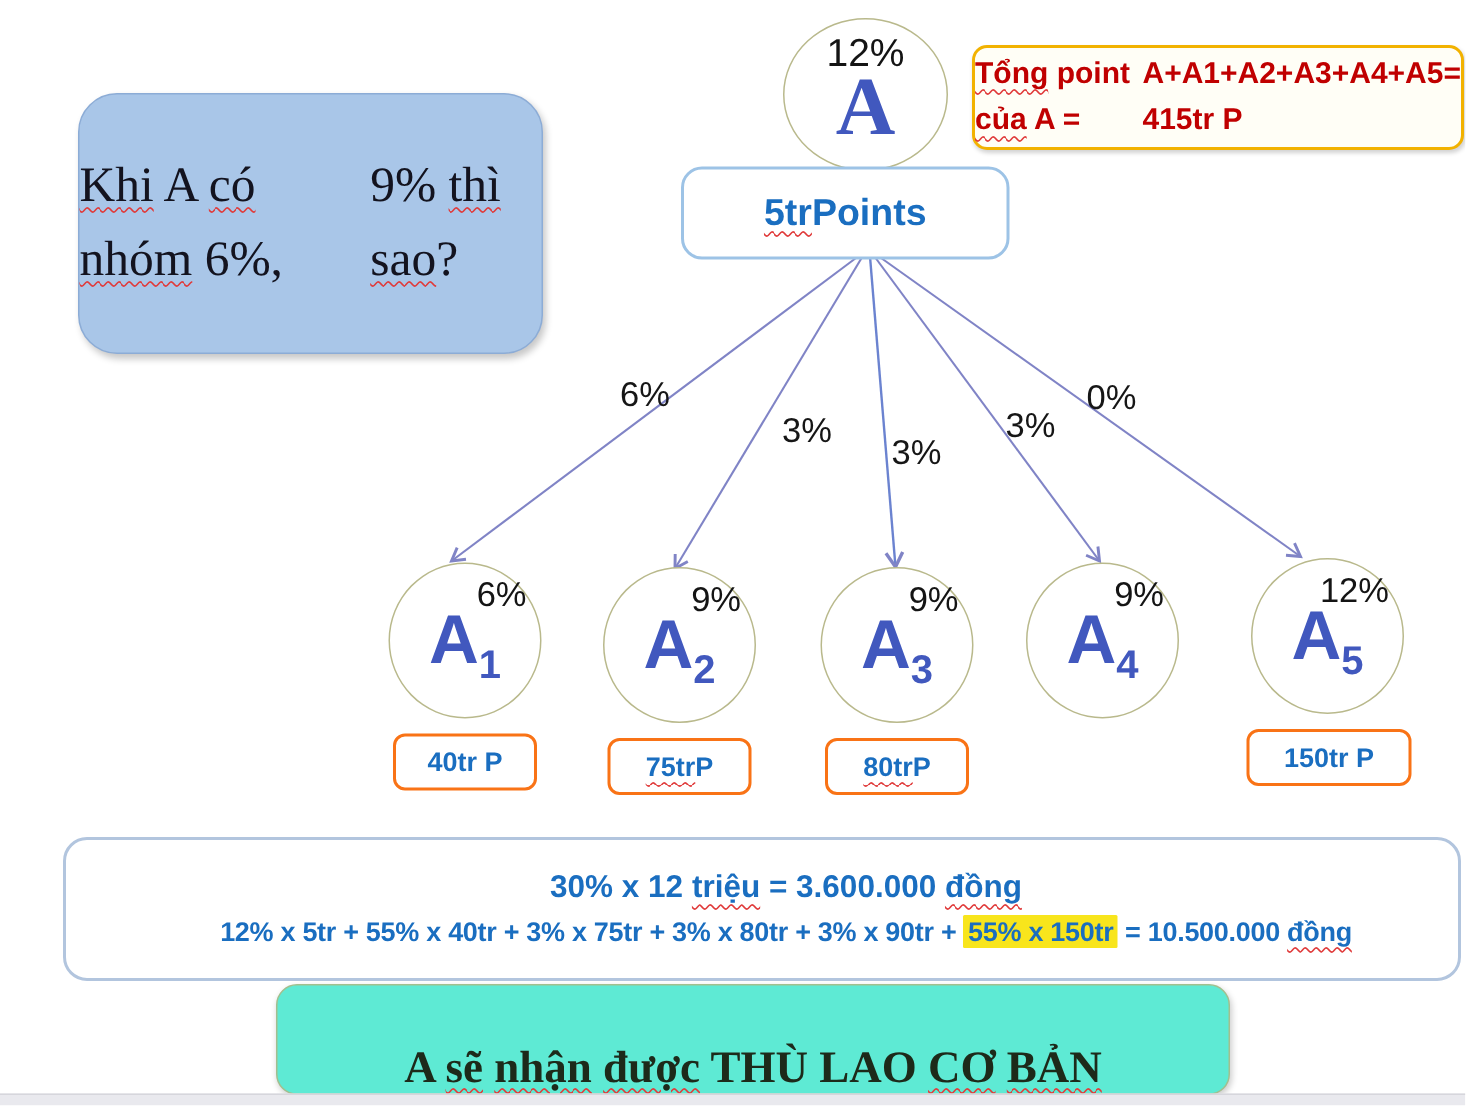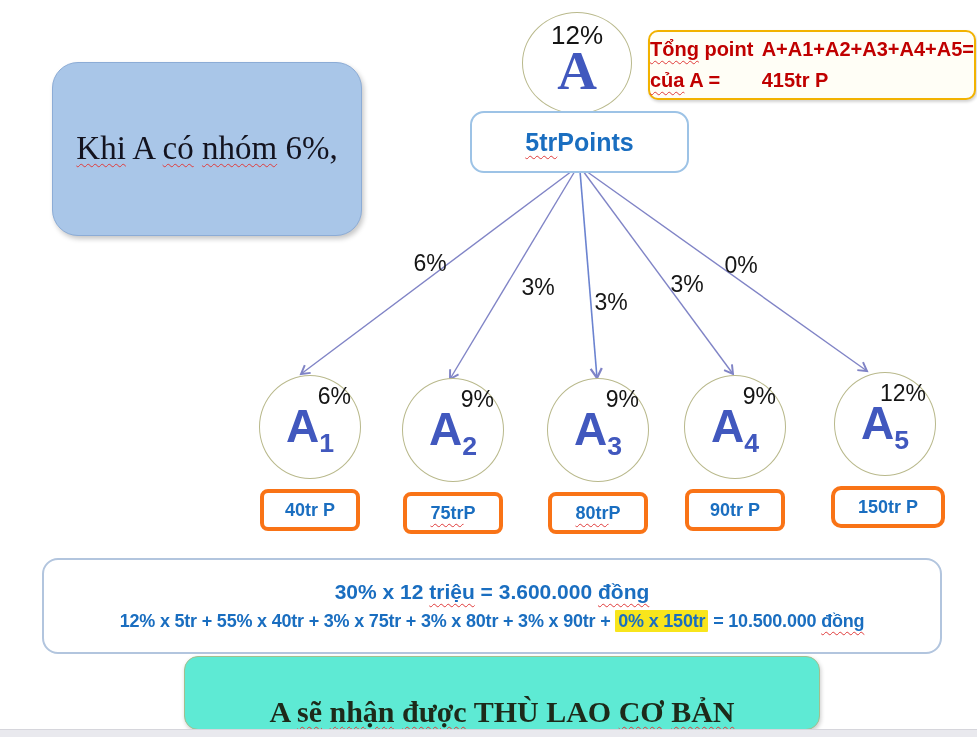--- a/index.html
+++ b/index.html
@@ -21,37 +21,37 @@
   .total-box{position:absolute;left:648px;top:30px;width:324px;height:66px;background:#fffef6;border:2px solid #f2b200;border-radius:10px;
     box-shadow:1px 2px 3px rgba(0,0,0,.18);display:flex;justify-content:center;align-items:center;
     color:#c00000;font-weight:bold;font-size:20px;line-height:1.55;}
 
   
   .question-box{position:absolute;left:52px;top:62px;width:308px;height:172px;background:#a9c6e8;border:1px solid #8cacd6;border-radius:26px;
     box-shadow:2px 3px 5px rgba(0,0,0,.22);display:flex;flex-direction:row;justify-content:center;align-items:center;
     font-family:"Liberation Serif","DejaVu Serif",serif;font-size:33px;color:#13131f;line-height:1.5;}
 
   
-  .points-root{position:absolute;left:470px;top:111px;width:215px;height:58px;background:#fff;border:2px solid #9dc3e6;border-radius:14px;
+  .points-root{position:absolute;left:454px;top:111px;width:215px;height:58px;background:#fff;border:2px solid #9dc3e6;border-radius:14px;
     display:flex;align-items:center;justify-content:center;font-weight:bold;font-size:25px;color:#1a6ec0;}
 
   .edge-label{position:absolute;transform:translate(-50%,-50%);font-size:23px;color:#161616;white-space:nowrap;}
 
   
   .member{position:absolute;width:108px;text-align:center;}
   .member .circle{position:relative;width:100px;height:102px;border:1px solid #b9b98c;border-radius:50%;background:#fff;margin:0 auto;}
   .member .pct{position:absolute;top:7px;right:9px;font-size:23px;color:#141414;white-space:nowrap;}
   .member .letter{position:absolute;left:50%;top:53%;transform:translate(-50%,-50%);font-family:Liberation Sans, sans-serif;font-weight:bold;font-size:46px;line-height:1;color:#4158be;white-space:nowrap;}
   .member .letter sub{font-size:0.58em;line-height:1;}
-  .pbox{margin:10px auto 0;width:92px;height:34px;background:#fff;border:4px solid #f97316;border-radius:8px;
+  .pbox{margin:10px auto 0;width:92px;height:34px;background:#fff;border:2px solid #f97316;border-radius:8px;
     display:flex;align-items:center;justify-content:center;font-weight:bold;font-size:18px;color:#1a6ec0;white-space:nowrap;}
 
   
   .calc-box{position:absolute;left:42px;top:558px;width:896px;height:92px;background:#fff;border:2px solid #b2c5de;border-radius:16px;
-    display:flex;flex-direction:column;justify-content:center;align-items:center;gap:7px;color:#1a6ec0;font-weight:bold;}
+    display:flex;flex-direction:column;justify-content:center;align-items:center;gap:7px;color:#1a6ec0;font-weight:bold;padding-left:32px;}
   .calc-line1{font-size:21px;white-space:nowrap;}
   .calc-line2{font-size:18px;white-space:nowrap;letter-spacing:-0.2px;}
 
   
   .result-box{position:absolute;left:184px;top:656px;width:634px;height:72px;background:#5eead4;border:1px solid #a2bf8e;border-radius:14px;
     box-shadow:1px 2px 4px rgba(0,0,0,.2);display:flex;align-items:flex-end;justify-content:center;
     font-family:"Liberation Serif","DejaVu Serif",serif;font-weight:bold;font-size:30px;color:#1d2a1a;white-space:nowrap;}
 
   .bottom-strip{position:absolute;left:0;top:729px;width:977px;height:8px;background:#e9e9ee;border-top:1px solid #d6d6dc;}
 </style>
@@ -78,20 +78,21 @@
     <span class="root-letter">A</span>
   </div>
 
   <div class="total-box">
     <div><span class="wavy">Tổng</span><span> point </span><span class="wavy">của</span><span> A =</span></div>
     <div><span>A+A1+A2+A3+A4+A5= 415tr P</span></div>
   </div>
 
   <div class="question-box">
     <div><span class="wavy">Khi</span><span> A </span><span class="wavy">có</span><span> </span><span class="wavy">nhóm</span><span> 6%,</span></div>
+    <div><span>9% </span><span class="wavy">thì</span><span> </span><span class="wavy">sao</span><span>?</span></div>
   </div>
 
   <div class="points-root">
       <span class="wavy">5tr</span>
       <span> Points</span>
     </div>
 
   <span class="edge-label" style="left:430px;top:263px;">6%</span>
   <span class="edge-label" style="left:538px;top:287px;">3%</span>
   <span class="edge-label" style="left:611px;top:302px;">3%</span>
@@ -128,38 +129,35 @@
         <span class="wavy">80tr</span>
         <span> P</span>
       </div>
   </div>
 
   <div class="member" style="left:681px;top:375px;">
     <div class="circle">
       <span class="pct">9%</span>
       <span class="letter"><span>A</span><sub>4</sub></span>
     </div>
-    <div class="pbox">
-        <span>90tr P</span>
-      </div>
   </div>
 
   <div class="member" style="left:831px;top:372px;">
     <div class="circle">
       <span class="pct">12%</span>
       <span class="letter"><span>A</span><sub>5</sub></span>
     </div>
-    <div class="pbox" style="width:106px;border-radius:10px;">
+    <div class="pbox" style="width:106px;">
         <span>150tr P</span>
       </div>
   </div>
 
   <div class="calc-box">
     <div class="calc-line1"><span>30% x 12 </span><span class="wavy">triệu</span><span> = 3.600.000 </span><span class="wavy">đồng</span></div>
-    <div class="calc-line2"><span>12% x 5tr + 55% x 40tr + 3% x 75tr + 3% x 80tr + 3% x 90tr + </span><span class="hl">0% x 150tr</span><span> = 10.500.000 </span><span class="wavy">đồng</span></div>
+    <div class="calc-line2"><span>12% x 5tr + 55% x 40tr + 3% x 75tr + 3% x 80tr + 3% x 90tr + </span><span class="hl">55% x 150tr</span><span> = 10.500.000 </span><span class="wavy">đồng</span></div>
   </div>
 
   <div class="result-box">
     <div><span>A </span><span class="wavy">sẽ</span><span> </span><span class="wavy">nhận</span><span> </span><span class="wavy">được</span><span> THÙ LAO </span><span class="wavy">CƠ</span><span> </span><span class="wavy">BẢN</span></div>
   </div>
 
   <div class="bottom-strip"></div>
 
 </div>
 

